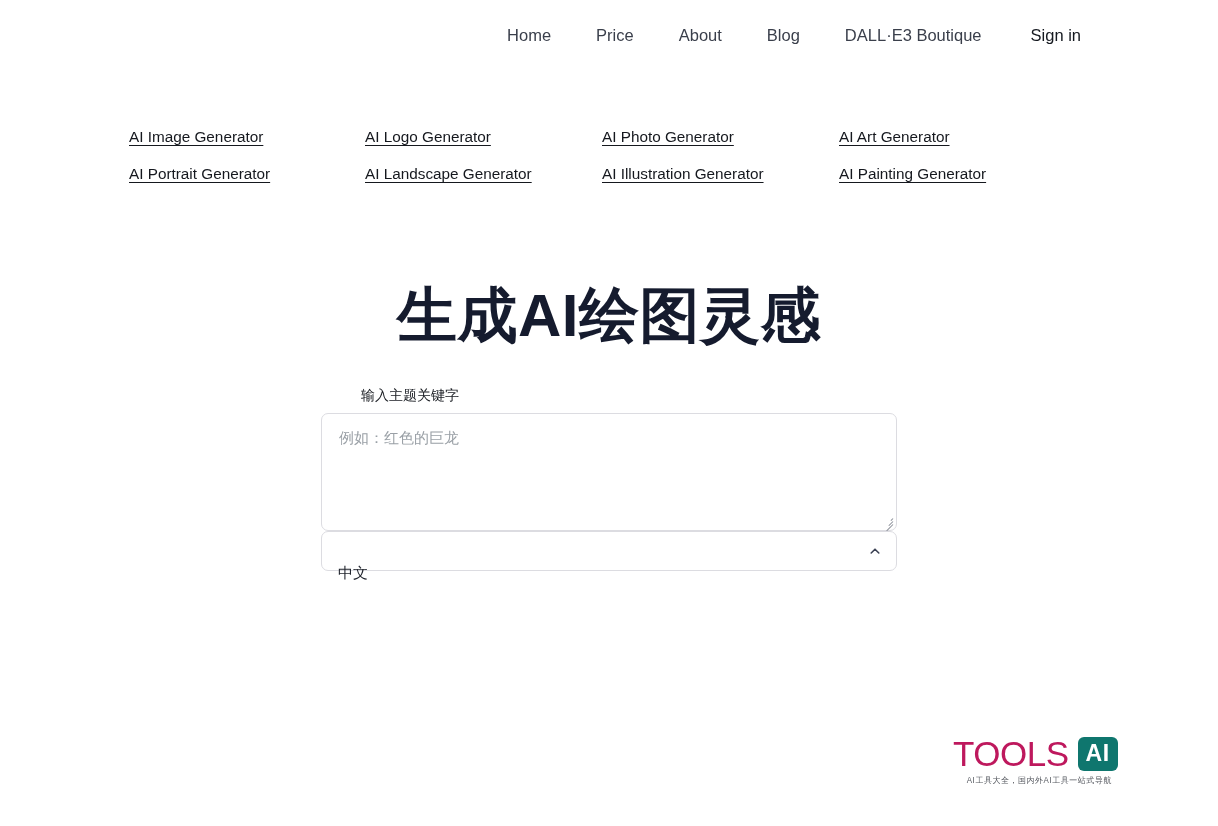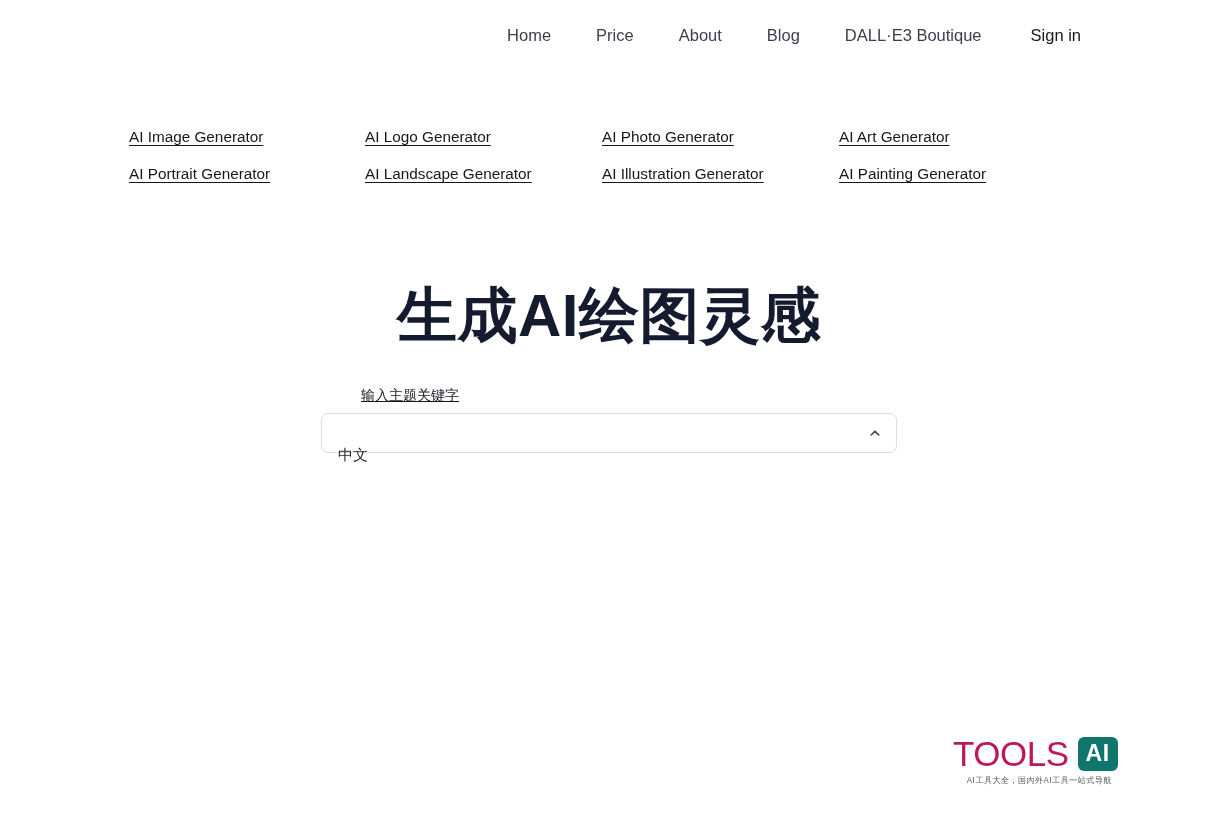--- a/index.html
+++ b/index.html
@@ -81,21 +81,20 @@
     width: 576px;
     margin: 0 auto;
     padding-top: 37px;
   }
   .field-label {
     font-size: 14px;
     color: #15181e;
     margin-left: 40px;
     margin-bottom: 9px;
     line-height: 1.3;
-    text-decoration: underline;
   }
   .prompt-box {
     position: relative;
     width: 576px;
     height: 118px;
     border: 1px solid #dcdce1;
     border-radius: 7px;
     background: #fff;
     cursor: text;
   }
@@ -243,20 +242,28 @@
 </section>
 
 <section class="hero">
   <h1>生成AI绘图灵感</h1>
 </section>
 
 <section class="form-area">
 
   <div class="field-label">输入主题关键字</div>
 
+  <div class="prompt-box">
+    <div class="prompt-placeholder">例如：红色的巨龙</div>
+    <div class="resize-grip">
+      <i></i>
+        <i></i>
+        <i></i>
+    </div>
+  </div>
 
 
   <div class="select-box">
     <span class="select-value">中文</span>
     <span class="chevron">
       <svg width="14" height="14" viewBox="0 0 14 14" aria-hidden="true">
         <path d="M3.2 9 L7 5.2 L10.8 9" fill="none" stroke="#3c4254" stroke-width="1.6" stroke-linecap="round" stroke-linejoin="round"></path>
       </svg>
     </span>
   </div>

